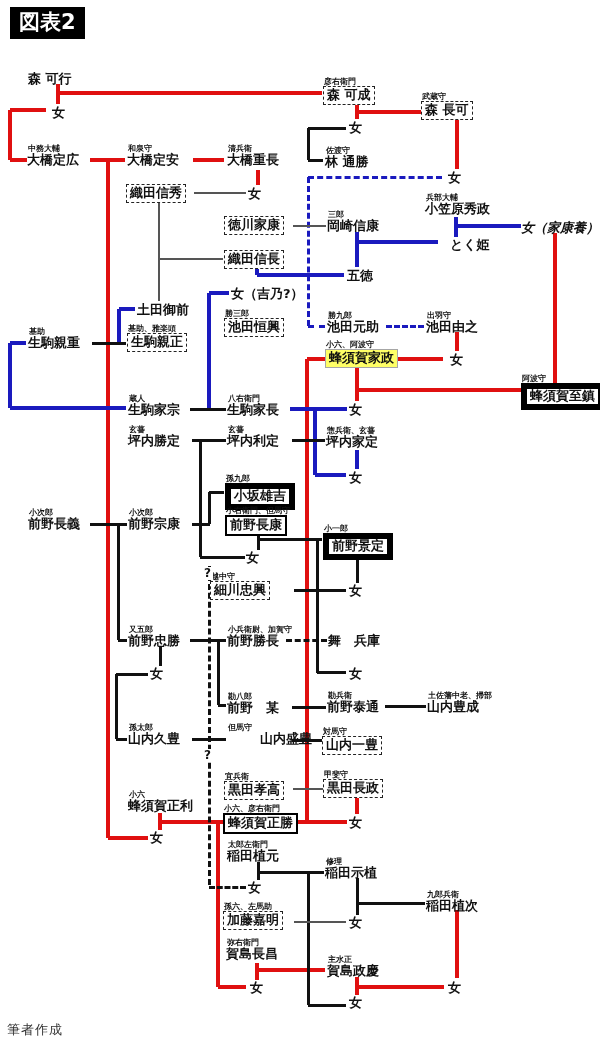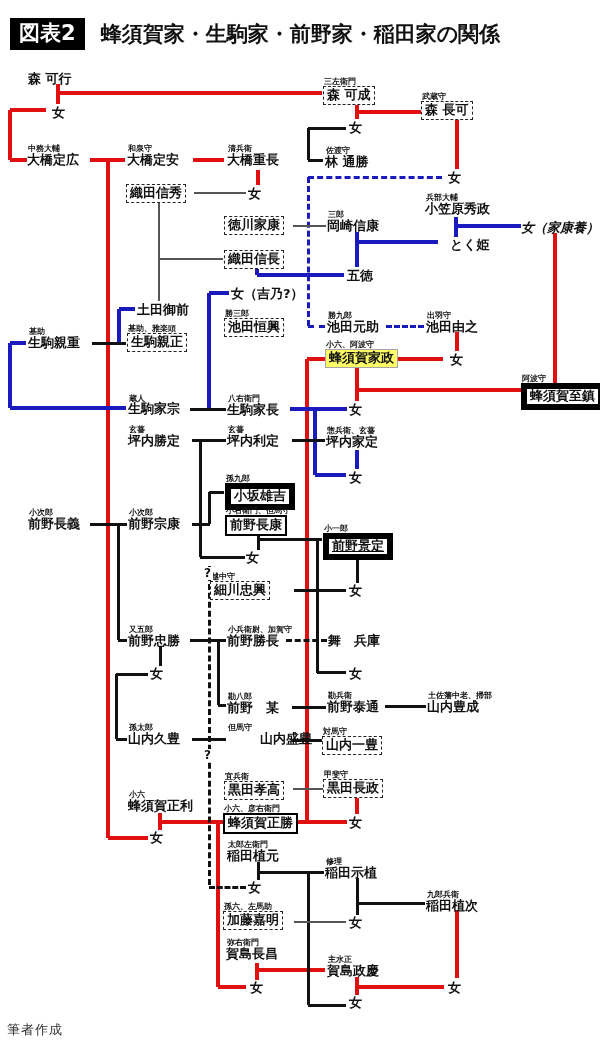--- a/index.html
+++ b/index.html
@@ -1,39 +1,38 @@
 <!DOCTYPE html>
 <html><head>
 <meta charset="utf-8">
 <style>
   *{margin:0;padding:0;box-sizing:border-box}
   html,body{background:#fff}
   body{font-family:"DejaVu Sans","Liberation Sans",sans-serif}
   .stage{position:relative;width:600px;height:1044px;background:#ffffff;overflow:hidden}
-  .header{position:absolute;top:18px;left:10px;display:flex;align-items:center;gap:16px}
+  .header{position:absolute;top:7px;left:10px;display:flex;align-items:center;gap:2px}
   .badge{background:#000;color:#fff;font-weight:bold;font-size:21px;padding:3px 9px 4px;line-height:1.2}
   .htitle{font-weight:bold;font-size:21px;color:#111}
   .line{position:absolute}
   .node{position:absolute;white-space:nowrap}
   .ptitle{position:absolute;bottom:100%;left:1px;font-size:8px;font-weight:bold;line-height:1.15;color:#111;white-space:nowrap}
   .pname{font-size:13px;font-weight:bold;line-height:1.1;color:#111}
   .node.box-dashed .pname{border:1px dashed #222;background:#fff;padding:1px 3px 2px}
   .node.box-solid .pname{border:6px solid #000000;background:#fff;padding:0 3px 1px}
   .node.box-strong .pname{border:2px solid #000;background:#fff;padding:1px 3px 2px}
   .node.box-hl .pname{border:1px solid #a6a6a6;background:#ffff66;padding:1px 3px 2px}
   .node.qm .pname{background:#fff;padding:0 2px;font-size:12px}
   .footer{position:absolute;font-size:13px;color:#333;letter-spacing:1px}
 </style>
 </head>
 <body>
 
 <div class="stage">
   <div class="header">
     <span class="badge">図表2</span>
-    <span class="htitle">蜂須賀家・生駒家・前野家・稲田家の関係</span>
   </div>
   <div id="diagram">
       <div class="line" style="background: rgb(224, 16, 16); width: 4px; height: 20px; left: 56px; top: 84px;"></div>
       <div class="line" style="background: rgb(224, 16, 16); width: 264px; height: 4px; left: 58px; top: 91px;"></div>
       <div class="line" style="background: rgb(224, 16, 16); width: 36px; height: 4px; left: 10px; top: 108px;"></div>
       <div class="line" style="background: rgb(224, 16, 16); width: 4px; height: 50px; left: 8px; top: 110px;"></div>
       <div class="line" style="background: rgb(224, 16, 16); width: 17px; height: 4px; left: 10px; top: 158px;"></div>
       <div class="line" style="background: rgb(224, 16, 16); width: 35px; height: 4px; left: 90px; top: 158px;"></div>
       <div class="line" style="background: rgb(224, 16, 16); width: 4px; height: 678px; left: 106px; top: 160px;"></div>
       <div class="line" style="background: rgb(224, 16, 16); width: 40px; height: 4px; left: 108px; top: 836px;"></div>
@@ -147,21 +146,21 @@
         <div class="ptitle">清兵衛</div>
         <div class="pname">大橋重長</div>
       </div>
       <div class="node box-dashed" style="left: 126px; top: 184px;">
         <div class="pname">織田信秀</div>
       </div>
       <div class="node" style="left: 248px; top: 187px;">
         <div class="pname">女</div>
       </div>
       <div class="node box-dashed" style="left: 323px; top: 86px;">
-        <div class="ptitle">三左衛門</div>
+        <div class="ptitle">彦右衛門</div>
         <div class="pname">森 可成</div>
       </div>
       <div class="node box-dashed" style="left: 421px; top: 101px;">
         <div class="ptitle">武蔵守</div>
         <div class="pname">森 長可</div>
       </div>
       <div class="node" style="left: 349px; top: 121px;">
         <div class="pname">女</div>
       </div>
       <div class="node" style="left: 325px; top: 155px;">
@@ -224,21 +223,21 @@
         <div class="pname">女</div>
       </div>
       <div class="node box-hl" style="left: 325px; top: 349px;">
         <div class="ptitle">小六、阿波守</div>
         <div class="pname">蜂須賀家政</div>
       </div>
       <div class="node box-solid" style="left: 521px; top: 383px;">
         <div class="ptitle">阿波守</div>
         <div class="pname">蜂須賀至鎮</div>
       </div>
-      <div class="node" style="left: 128px; top: 403px; font-family: Liberation Mono, monospace;">
+      <div class="node" style="left: 128px; top: 403px;">
         <div class="ptitle">蔵人</div>
         <div class="pname">生駒家宗</div>
       </div>
       <div class="node" style="left: 227px; top: 403px;">
         <div class="ptitle">八右衛門</div>
         <div class="pname">生駒家長</div>
       </div>
       <div class="node" style="left: 349px; top: 403px;">
         <div class="pname">女</div>
       </div>
@@ -266,21 +265,21 @@
         <div class="pname">前野長義</div>
       </div>
       <div class="node" style="left: 128px; top: 517px;">
         <div class="ptitle">小次郎</div>
         <div class="pname">前野宗康</div>
       </div>
       <div class="node box-strong" style="left: 225px; top: 515px;">
         <div class="ptitle">小右衛門、但馬守</div>
         <div class="pname">前野長康</div>
       </div>
-      <div class="node box-solid" style="left: 323px; top: 533px; text-decoration: underline;">
+      <div class="node box-solid" style="left: 323px; top: 533px;">
         <div class="ptitle">小一郎</div>
         <div class="pname">前野景定</div>
       </div>
       <div class="node" style="left: 246px; top: 551px;">
         <div class="pname">女</div>
       </div>
       <div class="node" style="left: 349px; top: 584px;">
         <div class="pname">女</div>
       </div>
       <div class="node box-dashed" style="left: 210px; top: 581px;">

